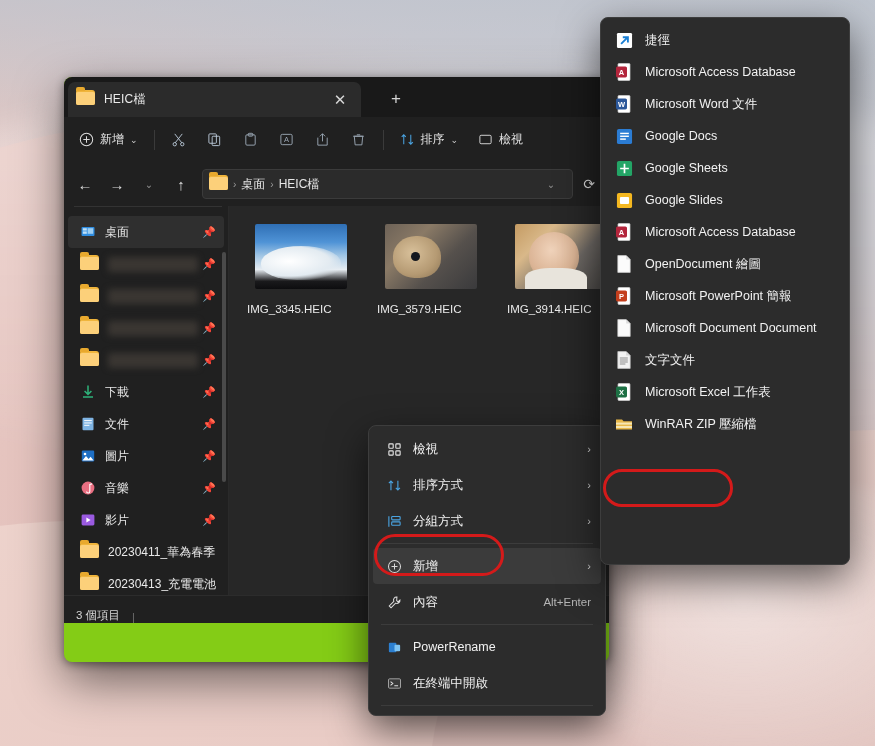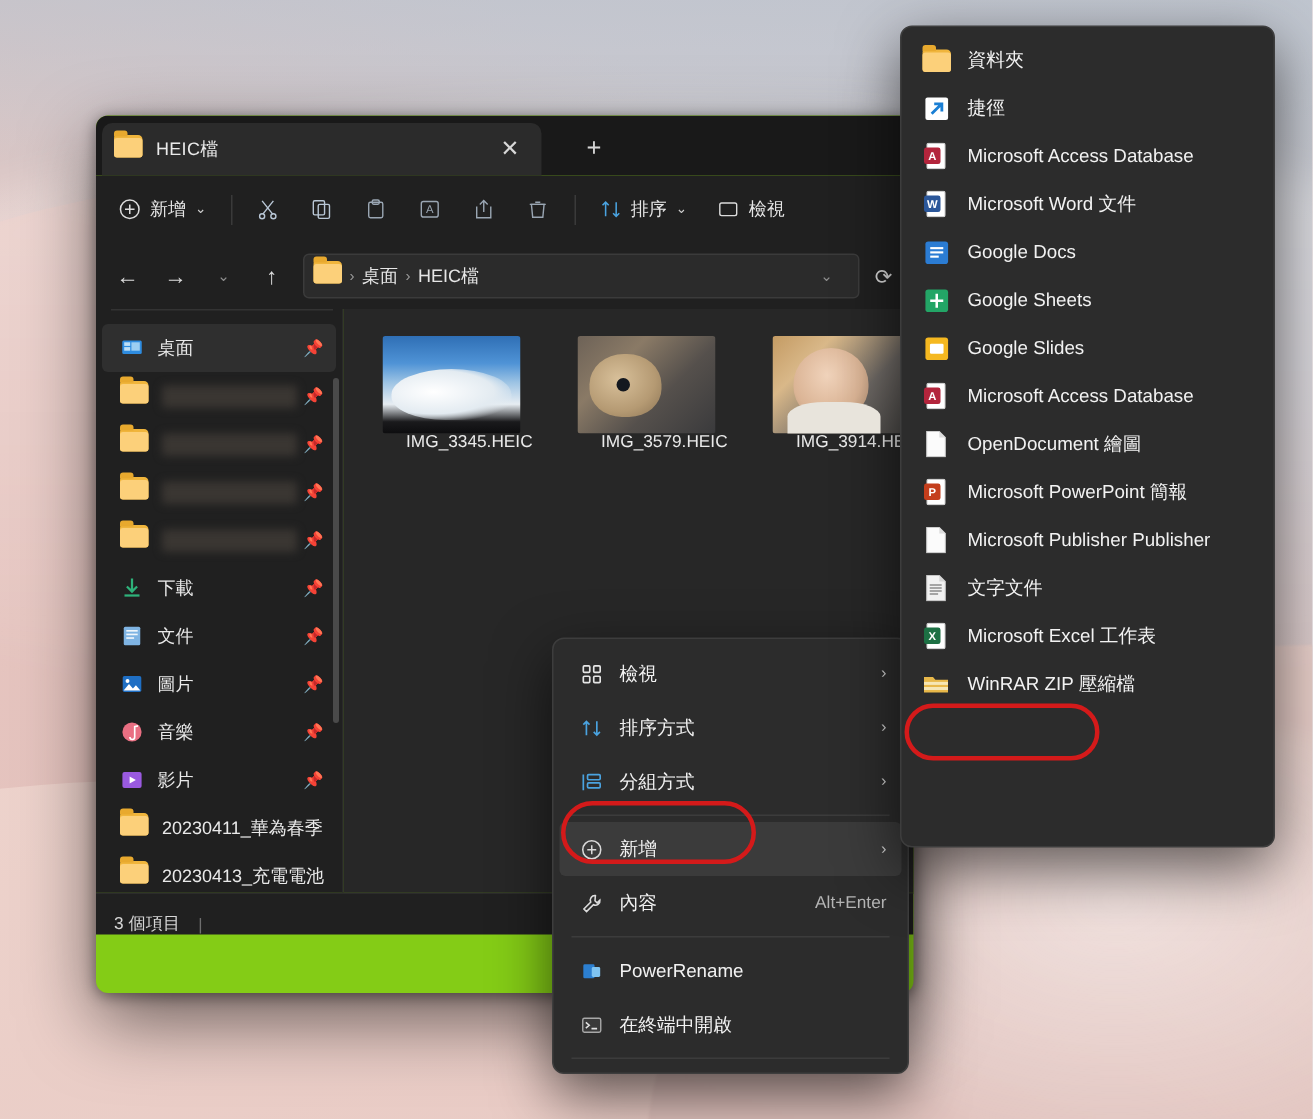--- a/index.html
+++ b/index.html
@@ -115,21 +115,21 @@
     color:transparent;background:#3a3632;border-radius:2px;width:90px;height:15px;
     filter:blur(3px);
   }
   .navscroll{position:absolute;right:2px;top:46px;width:4px;height:230px;background:#4a4a4a;border-radius:2px;}
   .content{
     flex:1;background:#272727;position:relative;padding:18px 0 0 18px;box-sizing:border-box;
   }
   .grid{display:flex;gap:22px;}
   .fileitem{width:108px;}
   .thumb{width:92px;height:65px;border-radius:2px;overflow:hidden;margin:0 auto;position:relative;}
-  .fname{font-size:11.5px;color:#eaeaea;text-align:right;white-space:nowrap;}
+  .fname{font-size:11.5px;color:#eaeaea;text-align:left;margin-top:14px;white-space:nowrap;}
   
   .th-sky{width:100%;height:100%;background:
       linear-gradient(180deg,#2f6fb5 0%,#4f93d6 28%,#9ec4e4 48%,#e7edf2 70%,#1a1a1c 88%,#0d0d0f 100%);}
   .th-sky::after{content:"";position:absolute;left:6px;top:22px;width:80px;height:34px;border-radius:50% 50% 40% 45%;
       background:radial-gradient(ellipse at 35% 45%,#ffffff 0%,#e3ebf1 55%,rgba(220,230,238,0) 78%);}
   .th-cat{width:100%;height:100%;background:linear-gradient(135deg,#6d6257 0%,#8a7a66 30%,#55504c 62%,#3a3a3c 100%);}
   .th-cat::after{content:"";position:absolute;left:8px;top:12px;width:48px;height:42px;border-radius:48% 48% 45% 45%;
       background:radial-gradient(ellipse at 40% 40%,#d8c09a 0%,#b59a73 60%,#8a7354 100%);}
   .th-cat::before{content:"";position:absolute;left:26px;top:28px;width:9px;height:9px;border-radius:50%;background:#14181f;z-index:2;}
   .th-baby{width:100%;height:100%;background:linear-gradient(135deg,#c49b63 0%,#d9b889 26%,#6f6a66 62%,#4a4846 100%);}
@@ -516,26 +516,20 @@
   <div class="midiv"></div>
 
   <div class="mi">
     
     
   </div>
 </div>
 
 <div id="submenu">
 
-  <div class="si">
-    <span class="sicon">
-        <span class="folder-ic"></span>
-      </span>
-    <span class="slabel">資料夾</span>
-  </div>
 
   <div class="si">
     <span class="sicon">
       <svg width="17" height="17" viewBox="0 0 18 18">
           <rect x="1" y="1" width="16" height="16" rx="1.5" fill="#ffffff"></rect>
           <path d="M5.4 12.6L12 6M7.2 5.6H12.6v5.4" fill="none" stroke="#1a7fd4" stroke-width="2"></path>
         </svg>
     </span>
     <span class="slabel">捷徑</span>
   </div>
@@ -627,21 +621,21 @@
     <span class="slabel">Microsoft PowerPoint 簡報</span>
   </div>
 
   <div class="si">
     <span class="sicon">
       <svg width="16" height="18" viewBox="0 0 16 18">
           <path d="M1.8 0.6h8.4l4 4v12.8h-12.4z" fill="#fbfbfb" stroke="#cdcdcd" stroke-width=".7"></path>
           <path d="M10.2 0.6v4h4" fill="#dcdcdc"></path>
         </svg>
     </span>
-    <span class="slabel">Microsoft Publisher Publisher</span>
+    <span class="slabel">Microsoft Document Document</span>
   </div>
 
 
 
   <div class="si">
     <span class="sicon">
       <svg width="16" height="18" viewBox="0 0 16 18">
           <path d="M1.8 0.6h8.4l4 4v12.8h-12.4z" fill="#f2f2f2" stroke="#c5c5c5" stroke-width=".7"></path>
           <path d="M10.2 0.6v4h4" fill="#d6d6d6"></path>
           <path d="M3.8 7h8M3.8 9h8M3.8 11h8M3.8 13h5.6" stroke="#8d8d8d" stroke-width="1"></path>

